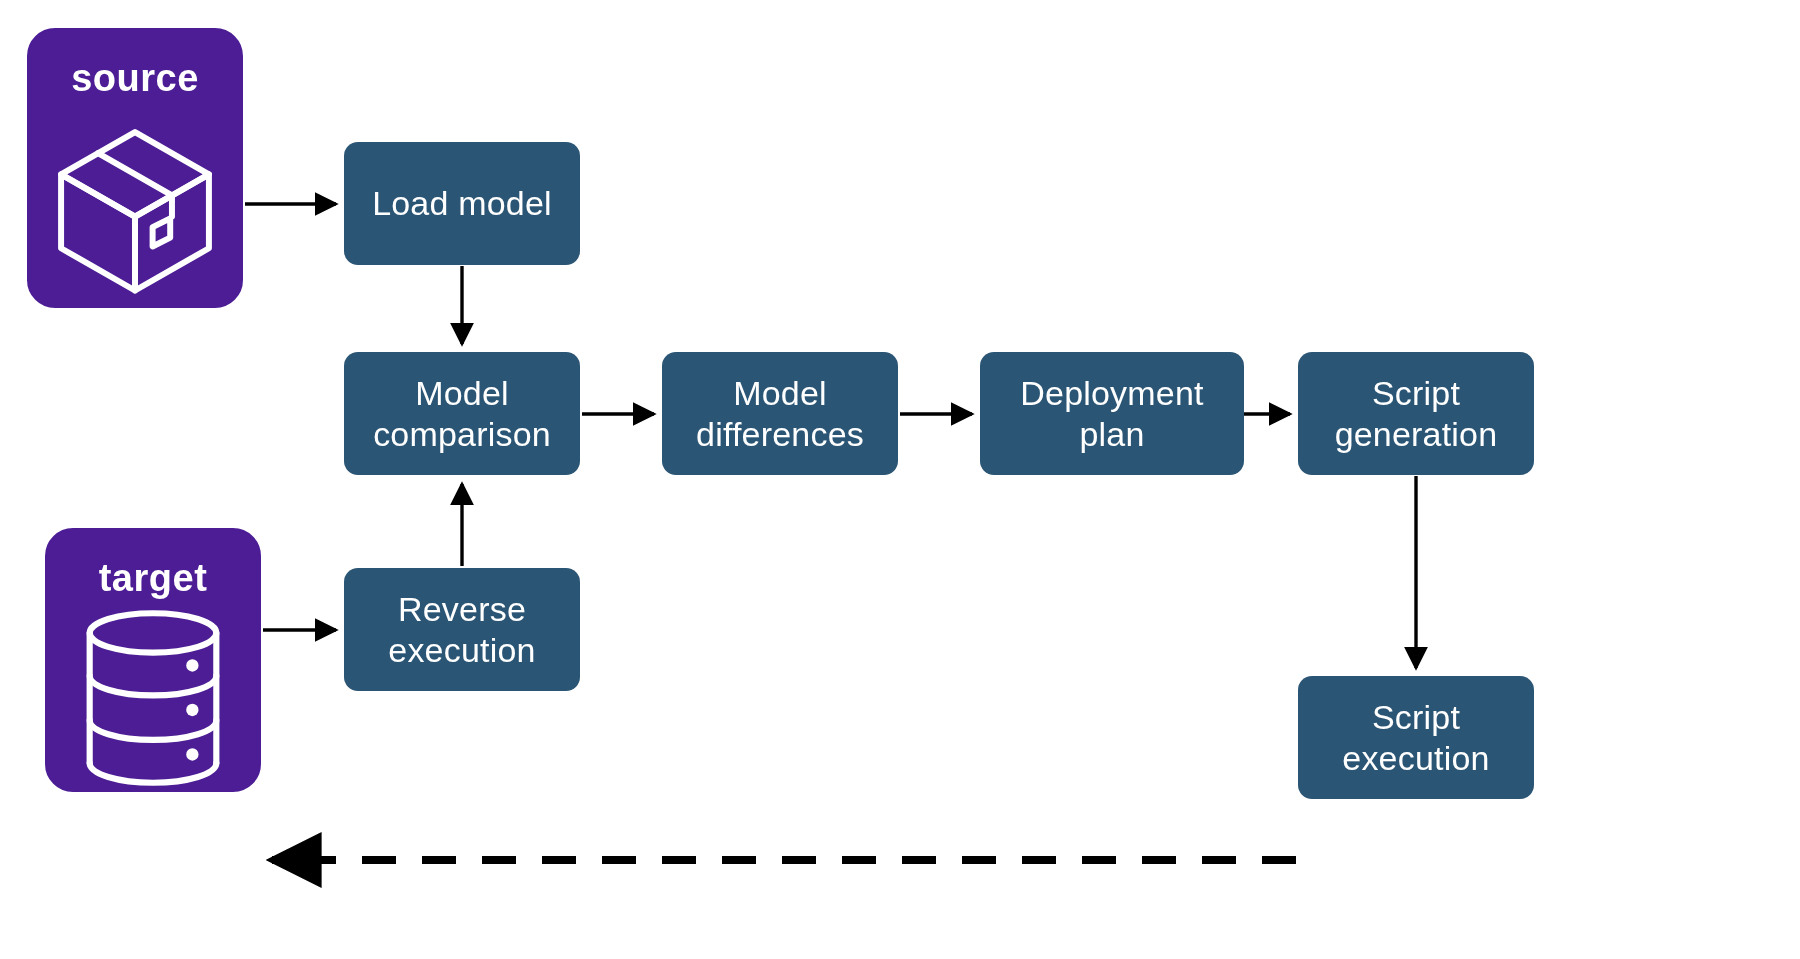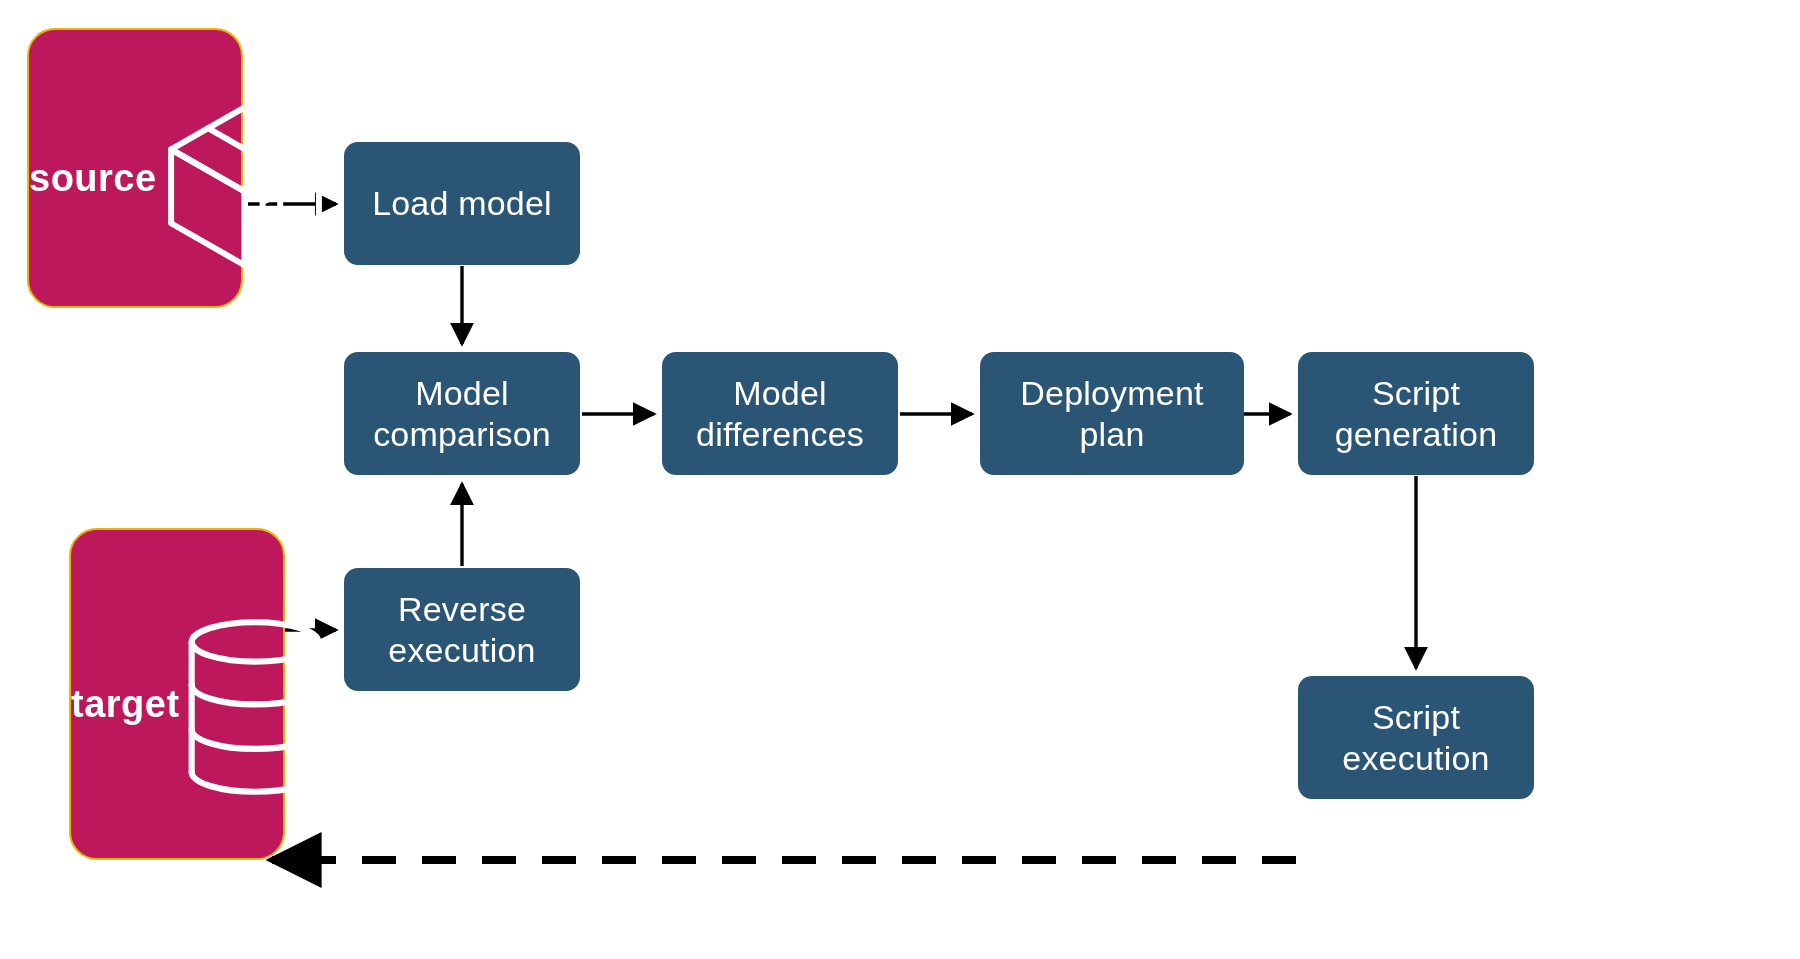--- a/index.html
+++ b/index.html
@@ -33,23 +33,24 @@
   .proc {
     background: #2b5574;
     border-radius: 14px;
     font-size: 34px;
     font-weight: 400;
     letter-spacing: 0.2px;
     padding: 0 8px;
   }
   
   .endpoint {
-    background: #be185d;
-    border: 2px solid #eab308;
+    background: #4c1d95;
+    border: 2px solid #4c1d95;
     border-radius: 28px;
+    flex-direction: column;
     justify-content: flex-start;
     padding-top: 26px;
   }
   .endpoint-label {
     font-size: 38px;
     font-weight: bold;
     letter-spacing: 0.5px;
     margin-bottom: 6px;
   }
   .endpoint-icon {
@@ -117,21 +118,21 @@
         <path d="M92 32 L92 74 L50 98 L50 56 Z"></path>
 
         <path d="M29 20 L71 44"></path>
         <path d="M71 44 L71 56"></path>
 
         <path d="M60 62 L70 57 L70 68 L60 73 Z"></path>
       </svg>
     </div>
   </div>
 
-  <div class="node endpoint" style="left:45px; top:528px; width:216px; height:332px;margin-left:24px;">
+  <div class="node endpoint" style="left:45px; top:528px; width:216px; height:264px;">
     <div class="endpoint-label">target</div>
     <div class="endpoint-icon">
       <svg width="150" height="178" viewBox="0 0 86 104" fill="none" stroke="#ffffff" stroke-width="3.6" stroke-linejoin="round" stroke-linecap="round" xmlns="http://www.w3.org/2000/svg">
 
         <ellipse cx="43" cy="14" rx="37" ry="11.5"></ellipse>
 
         <path d="M6 14 L6 90"></path>
         <path d="M80 14 L80 90"></path>
 
         <path d="M6 90 C6 96.4 22.6 101.5 43 101.5 C63.4 101.5 80 96.4 80 90"></path>

